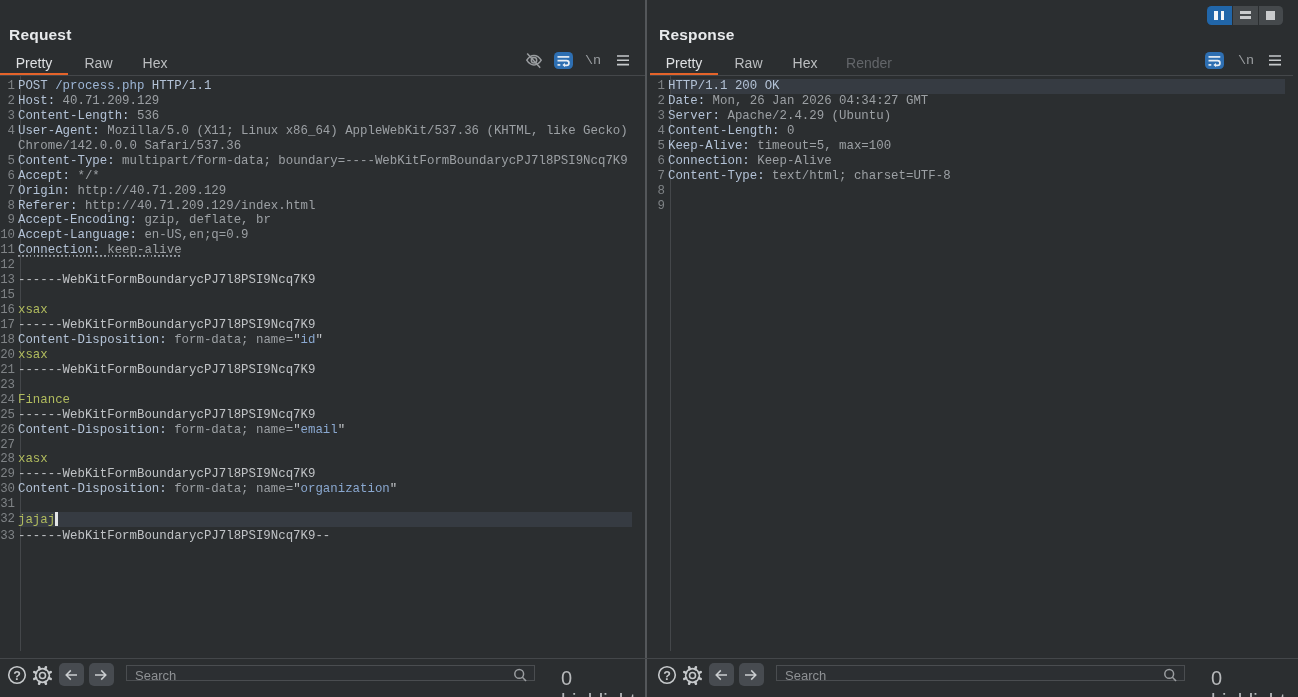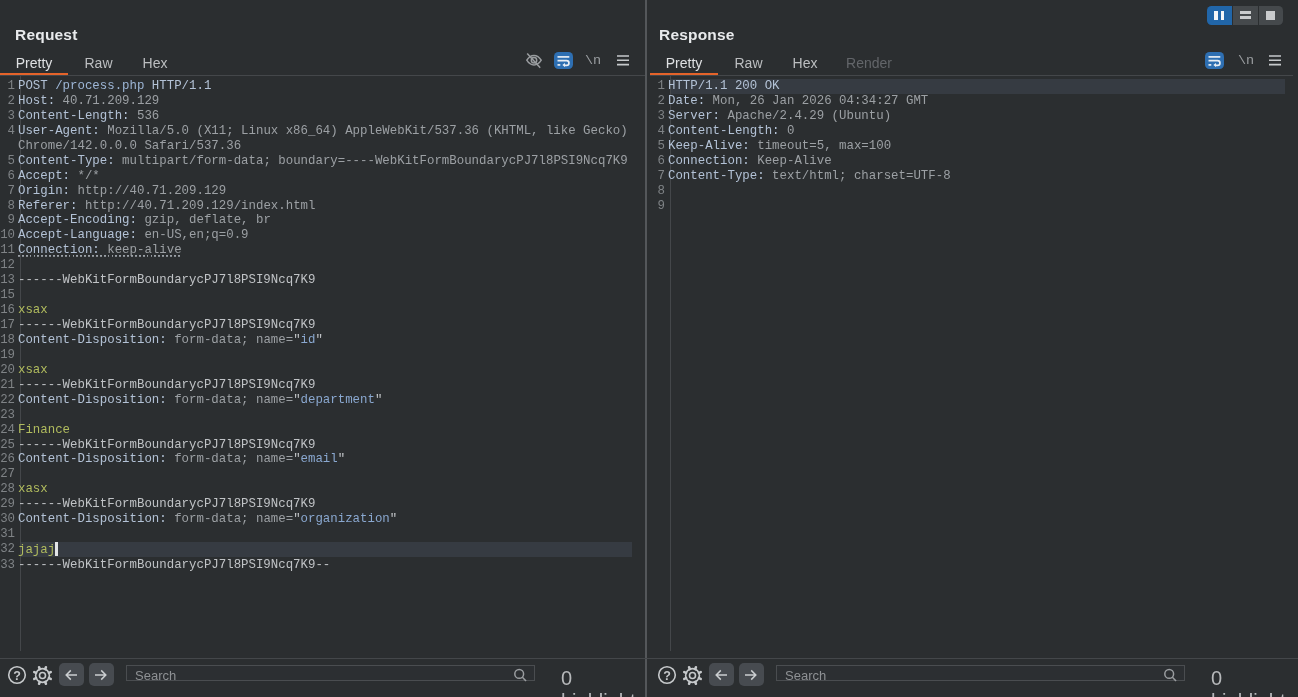--- a/index.html
+++ b/index.html
@@ -41,21 +41,21 @@
   .search { position:absolute; top:665px; width:409px; height:16px;
     background:#2c2f32; border:1px solid #4a4d50; color:#8e9194; font-size:13px;
     line-height:19px; padding-left:8px; }
   .hl { position:absolute; top:667px; font-size:20px; color:#b6b8ba; }
 </style>
 </head>
 <body>
 <div class="divider"></div>
 
 <div class="abs" style="left:0;top:0;width:645px;height:697px;">
-  <div class="title" style="left:15px;">Request</div>
+  <div class="title" style="left:9px;">Request</div>
   <div class="tabtxt sel" style="left:0;width:68px;">Pretty</div>
   <div class="tabtxt" style="left:68px;width:61px;">Raw</div>
   <div class="tabtxt" style="left:127px;width:56px;">Hex</div>
   <div class="orange" style="left:0;width:68px;"></div>
   <div class="tabborder" style="left:0;width:645px;"></div>
   <div class="gutline" style="left:20px;"></div>
 
   <svg class="abs" style="left:525px;top:52px;" width="18" height="17" viewBox="0 0 18 17">
     <path d="M1.8 8.2 C3.8 4.9 6.2 3.4 9 3.4 C11.8 3.4 14.2 4.9 16.2 8.2 C14.2 11.5 11.8 13 9 13 C6.2 13 3.8 11.5 1.8 8.2 Z" fill="none" stroke="#9a9da0" stroke-width="1.5"></path>
     <circle cx="9" cy="8.2" r="2.7" fill="none" stroke="#9a9da0" stroke-width="1.5"></circle>
@@ -136,34 +136,26 @@
       </div>
     <div class="line">
         <span class="num">17</span>
         <span class="txt"><span class="bd">------WebKitFormBoundarycPJ7l8PSI9Ncq7K9</span></span>
       </div>
     <div class="line">
         <span class="num">18</span>
         <span class="txt"><span class="hn">Content-Disposition:</span><span class="hv"> form-data; name=</span><span class="bd">"</span><span class="bs">id</span><span class="bd">"</span></span>
       </div>
     <div class="line">
-        <span class="num">19</span>
-        <span class="txt"></span>
-      </div>
-    <div class="line">
         <span class="num">20</span>
         <span class="txt"><span class="gr">xsax</span></span>
       </div>
     <div class="line">
         <span class="num">21</span>
         <span class="txt"><span class="bd">------WebKitFormBoundarycPJ7l8PSI9Ncq7K9</span></span>
-      </div>
-    <div class="line">
-        <span class="num">22</span>
-        <span class="txt"><span class="hn">Content-Disposition:</span><span class="hv"> form-data; name=</span><span class="bd">"</span><span class="bs">department</span><span class="bd">"</span></span>
       </div>
     <div class="line">
         <span class="num">23</span>
         <span class="txt"></span>
       </div>
     <div class="line">
         <span class="num">24</span>
         <span class="txt"><span class="gr">Finance</span></span>
       </div>
     <div class="line">

